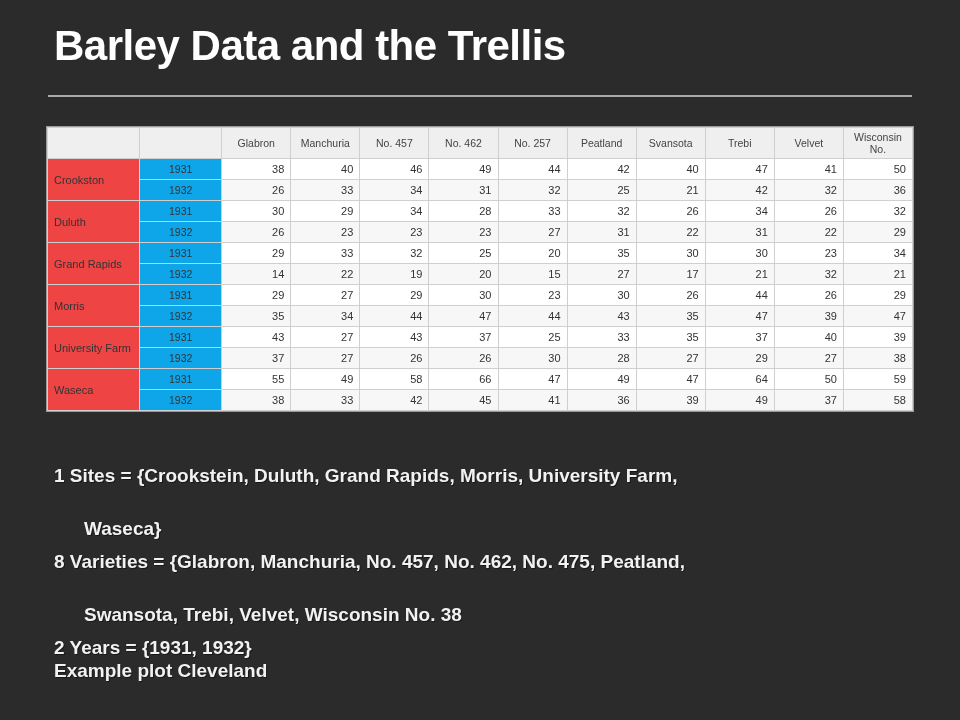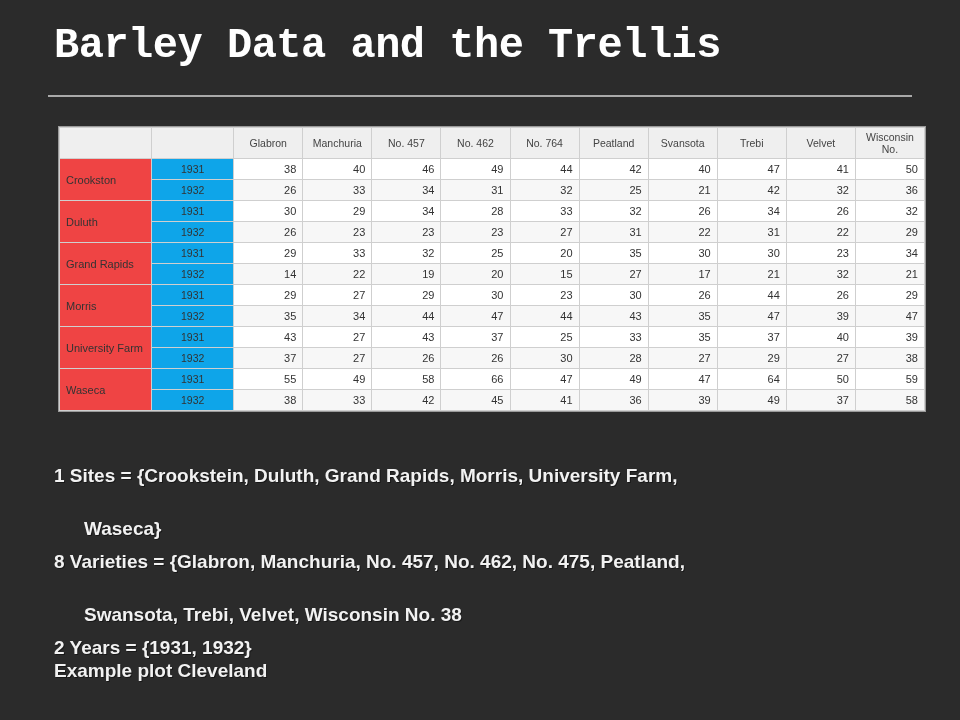--- a/index.html
+++ b/index.html
@@ -22,39 +22,37 @@
   }
   .title {
     position: absolute;
     left: 54px;
     top: 22px;
     font-size: 42px;
     font-weight: bold;
     color: #ffffff;
     letter-spacing: -0.5px;
     white-space: nowrap;
-    font-family: Liberation Mono, monospace;
   }
   .title-rule {
     position: absolute;
     left: 48px;
     top: 95px;
     width: 864px;
     height: 2px;
     background: #a9a9a9;
   }
   .table-wrap {
     position: absolute;
     left: 46px;
     top: 126px;
     width: 868px;
     background: #ffffff;
     border: 1px solid #9a9a9a;
     box-sizing: border-box;
-    margin-left: 12px;
   }
   table.barley {
     border-collapse: collapse;
     width: 100%;
     font-size: 11px;
     color: #333333;
     table-layout: fixed;
   }
   table.barley th, table.barley td {
     border: 1px solid #cfcfcf;
@@ -134,21 +132,21 @@
   <div class="table-wrap">
     <table class="barley">
       <thead>
         <tr>
           <th class="corner-a"></th>
           <th class="corner-b"></th>
           <th class="variety">Glabron</th>
           <th class="variety">Manchuria</th>
           <th class="variety">No. 457</th>
           <th class="variety">No. 462</th>
-          <th class="variety">No. 764</th>
+          <th class="variety">No. 257</th>
           <th class="variety">Peatland</th>
           <th class="variety">Svansota</th>
           <th class="variety">Trebi</th>
           <th class="variety">Velvet</th>
           <th class="variety">Wisconsin No.</th>
         </tr>
       </thead>
       <tbody>
         <tr>
           <td class="site" rowspan="2">Crookston</td>

